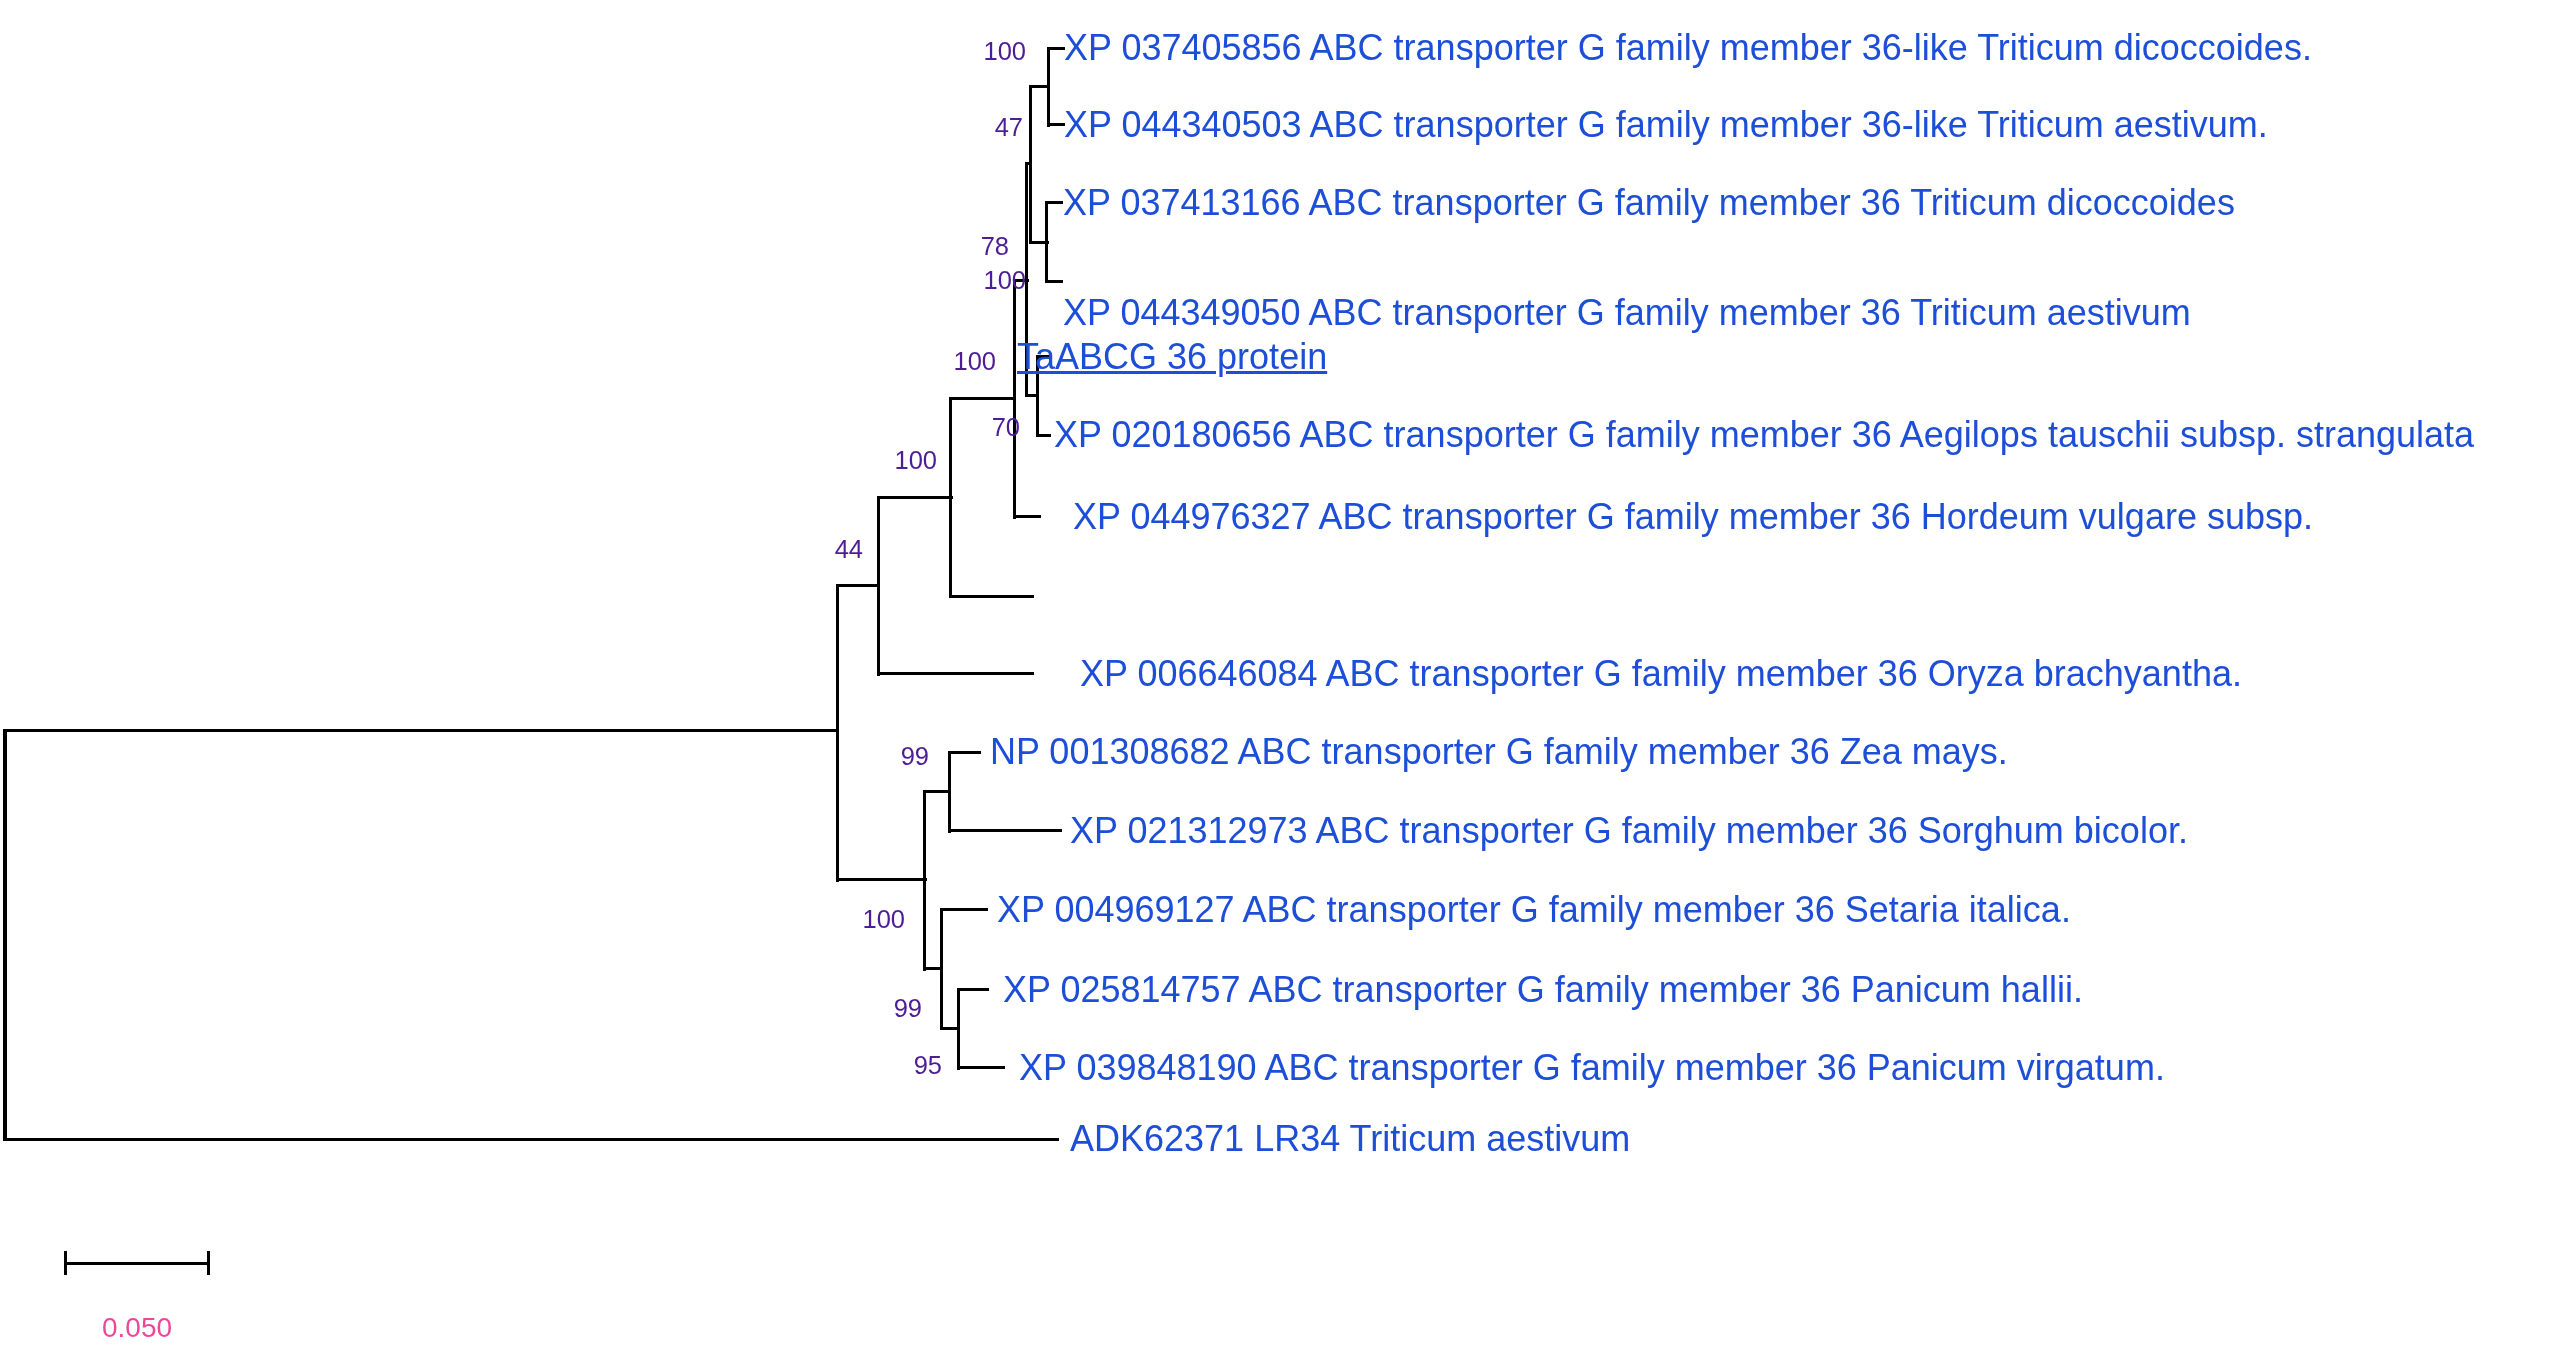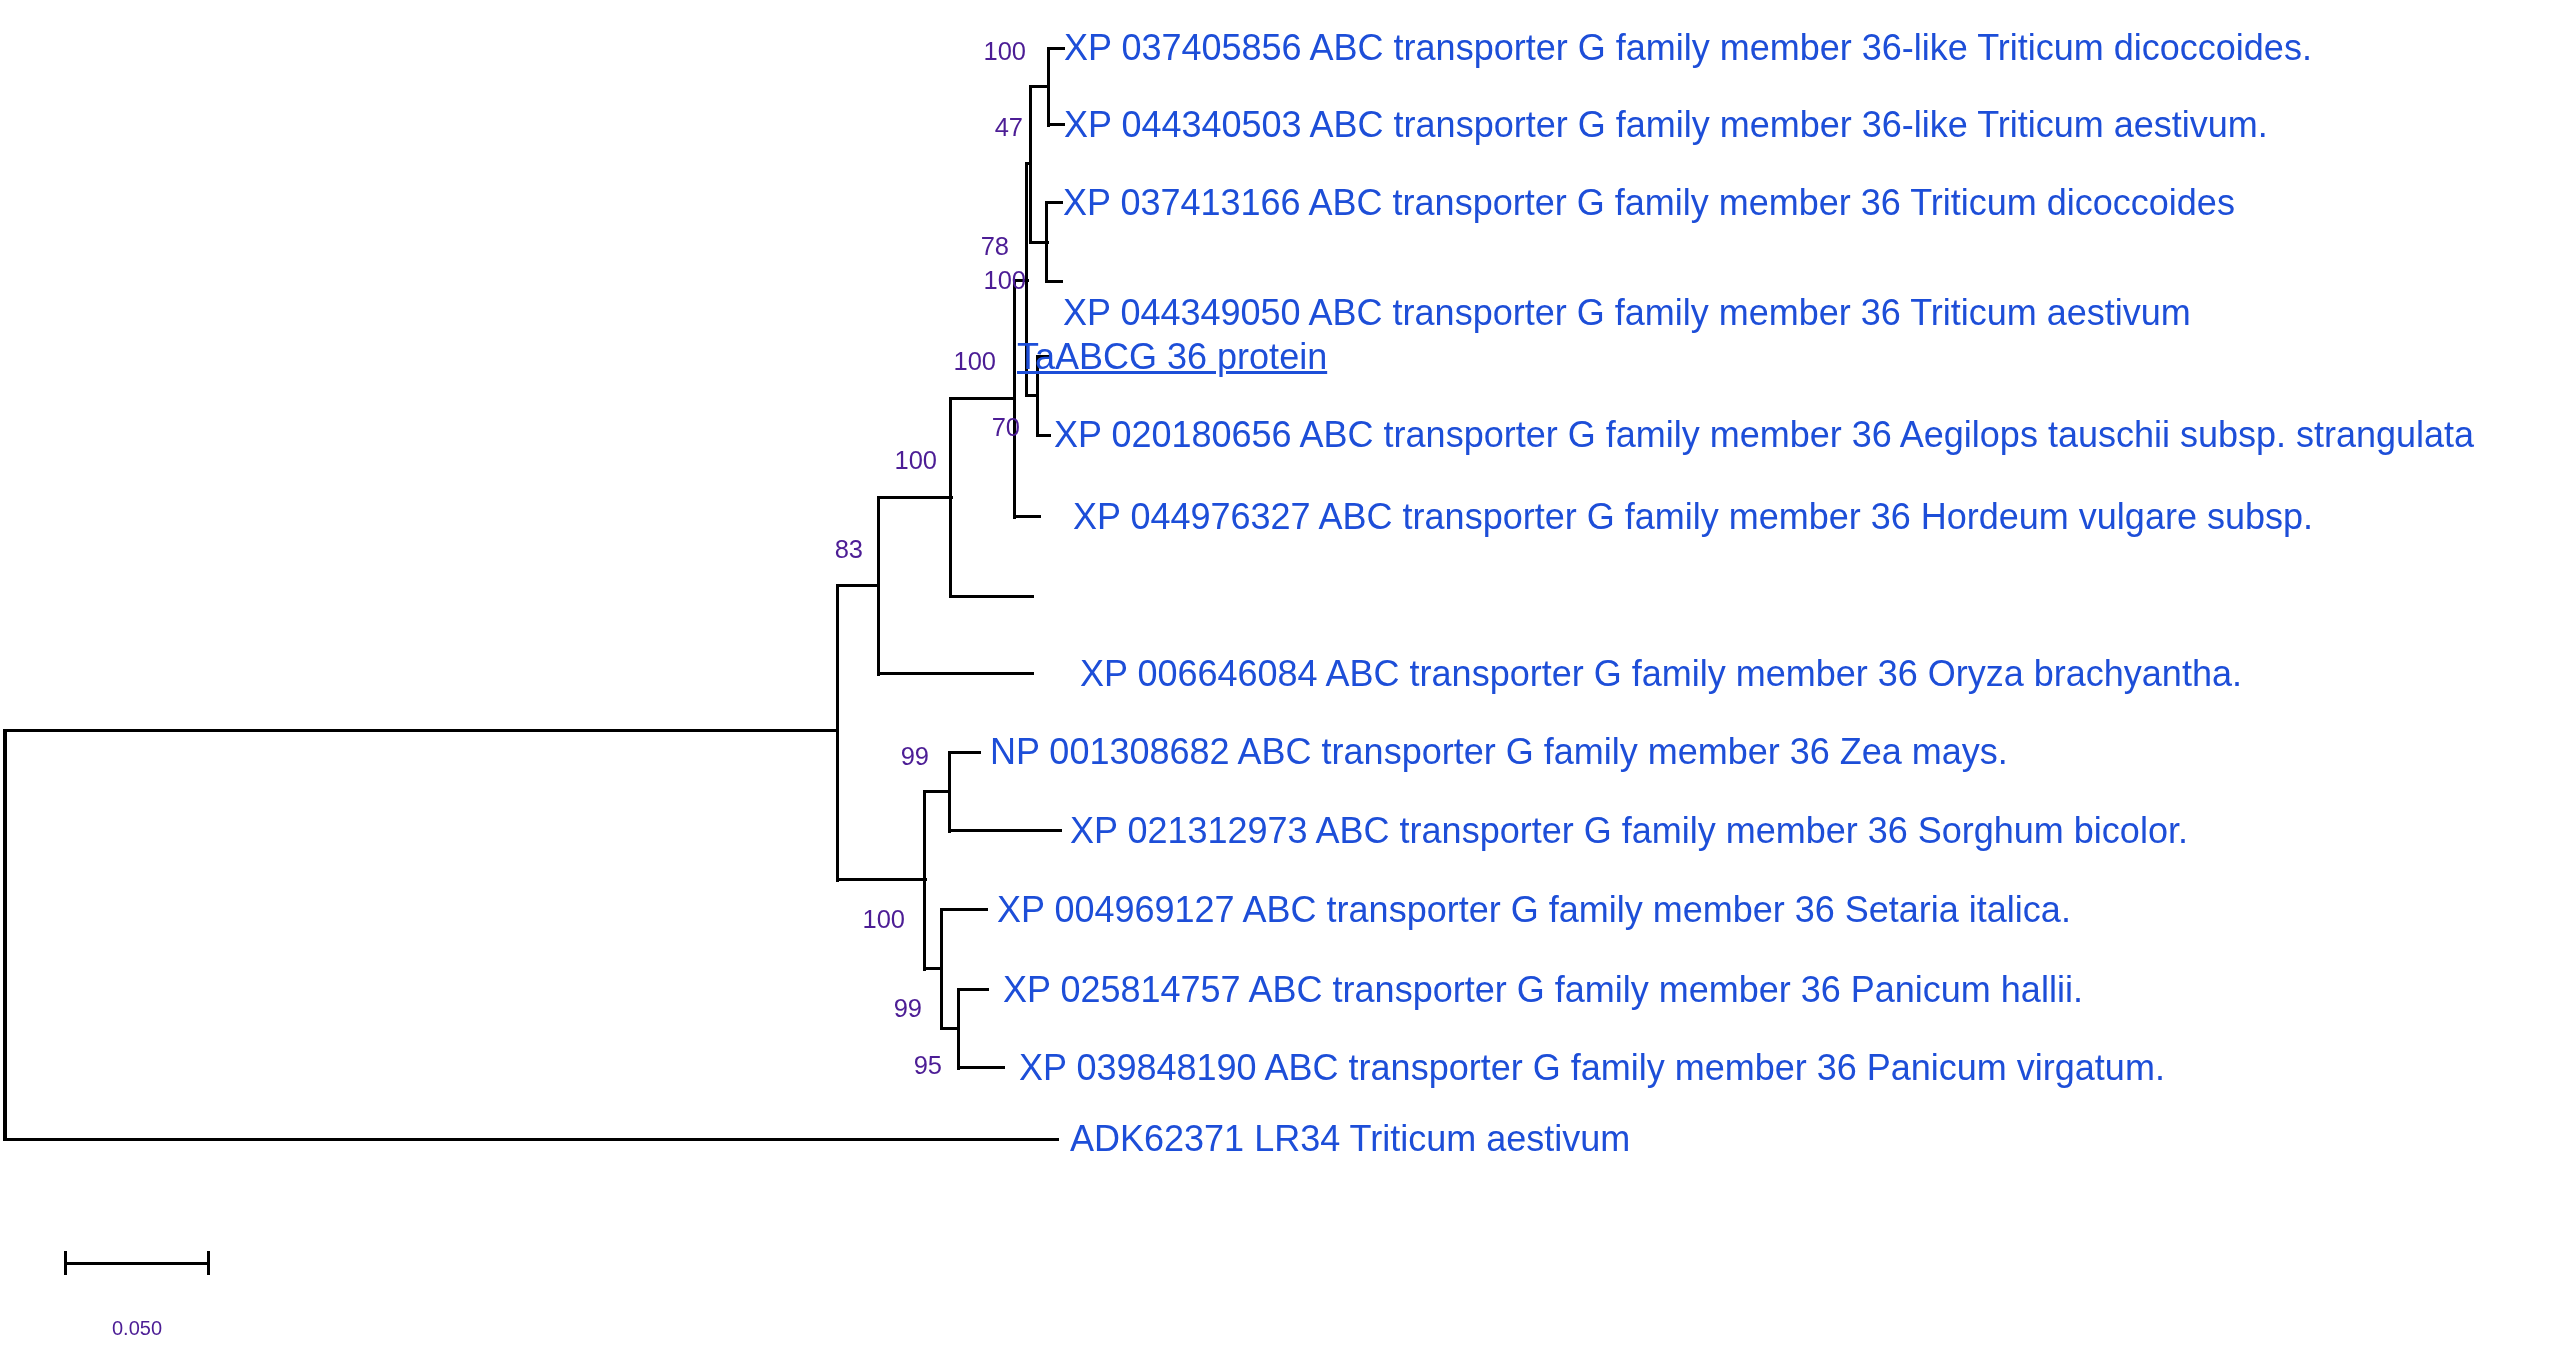--- a/index.html
+++ b/index.html
@@ -23,23 +23,23 @@
     position:absolute;
     transform:translateY(-50%);
     font-size:25.5px;
     line-height:1;
     white-space:nowrap;
     color:#4c1d95;
   }
   .scale-label{
     position:absolute;
     transform:translate(-50%,-50%);
-    font-size:20px;
+    font-size:28px;
     line-height:1;
-    color:#4c1d95;
+    color:#ec4899;
   }
 </style>
 </head>
 <body>
 
 <div id="tree-canvas">
   <div class="scale-label" style="left: 137px; top: 1328px;">0.050</div>
 <div class="line" style="left: 3.4px; top: 729px; width: 836px; height: 3.4px;"></div>
     <div class="line" style="left: 836px; top: 584px; width: 44px; height: 3.4px;"></div>
     <div class="line" style="left: 877px; top: 496px; width: 76px; height: 3.4px;"></div>
@@ -96,21 +96,21 @@
     <div class="taxon" style="left: 1003px; top: 990px;">XP 025814757 ABC transporter G family member 36 Panicum hallii.</div>
     <div class="taxon" style="left: 1019px; top: 1068px;">XP 039848190 ABC transporter G family member 36 Panicum virgatum.</div>
     <div class="taxon" style="left: 1070px; top: 1139px;">ADK62371 LR34 Triticum aestivum</div>
     <div class="support" style="right: 1550px; top: 52px;">100</div>
     <div class="support" style="right: 1553px; top: 128px;">47</div>
     <div class="support" style="right: 1567px; top: 247px;">78</div>
     <div class="support" style="right: 1550px; top: 281px;">100</div>
     <div class="support" style="right: 1580px; top: 362px;">100</div>
     <div class="support" style="right: 1556px; top: 428px;">70</div>
     <div class="support" style="right: 1639px; top: 461px;">100</div>
-    <div class="support" style="right: 1713px; top: 550px;">83</div>
+    <div class="support" style="right: 1713px; top: 550px;">44</div>
     <div class="support" style="right: 1647px; top: 757px;">99</div>
     <div class="support" style="right: 1671px; top: 920px;">100</div>
     <div class="support" style="right: 1654px; top: 1009px;">99</div>
     <div class="support" style="right: 1634px; top: 1066px;">95</div>
     <div class="line" style="left: 64px; top: 1262px; width: 146px; height: 3.4px;"></div>
     <div class="line" style="left: 64px; top: 1251px; width: 3.4px; height: 24px;"></div>
     <div class="line" style="left: 207px; top: 1251px; width: 3.4px; height: 24px;"></div>
   </div>
 
 

